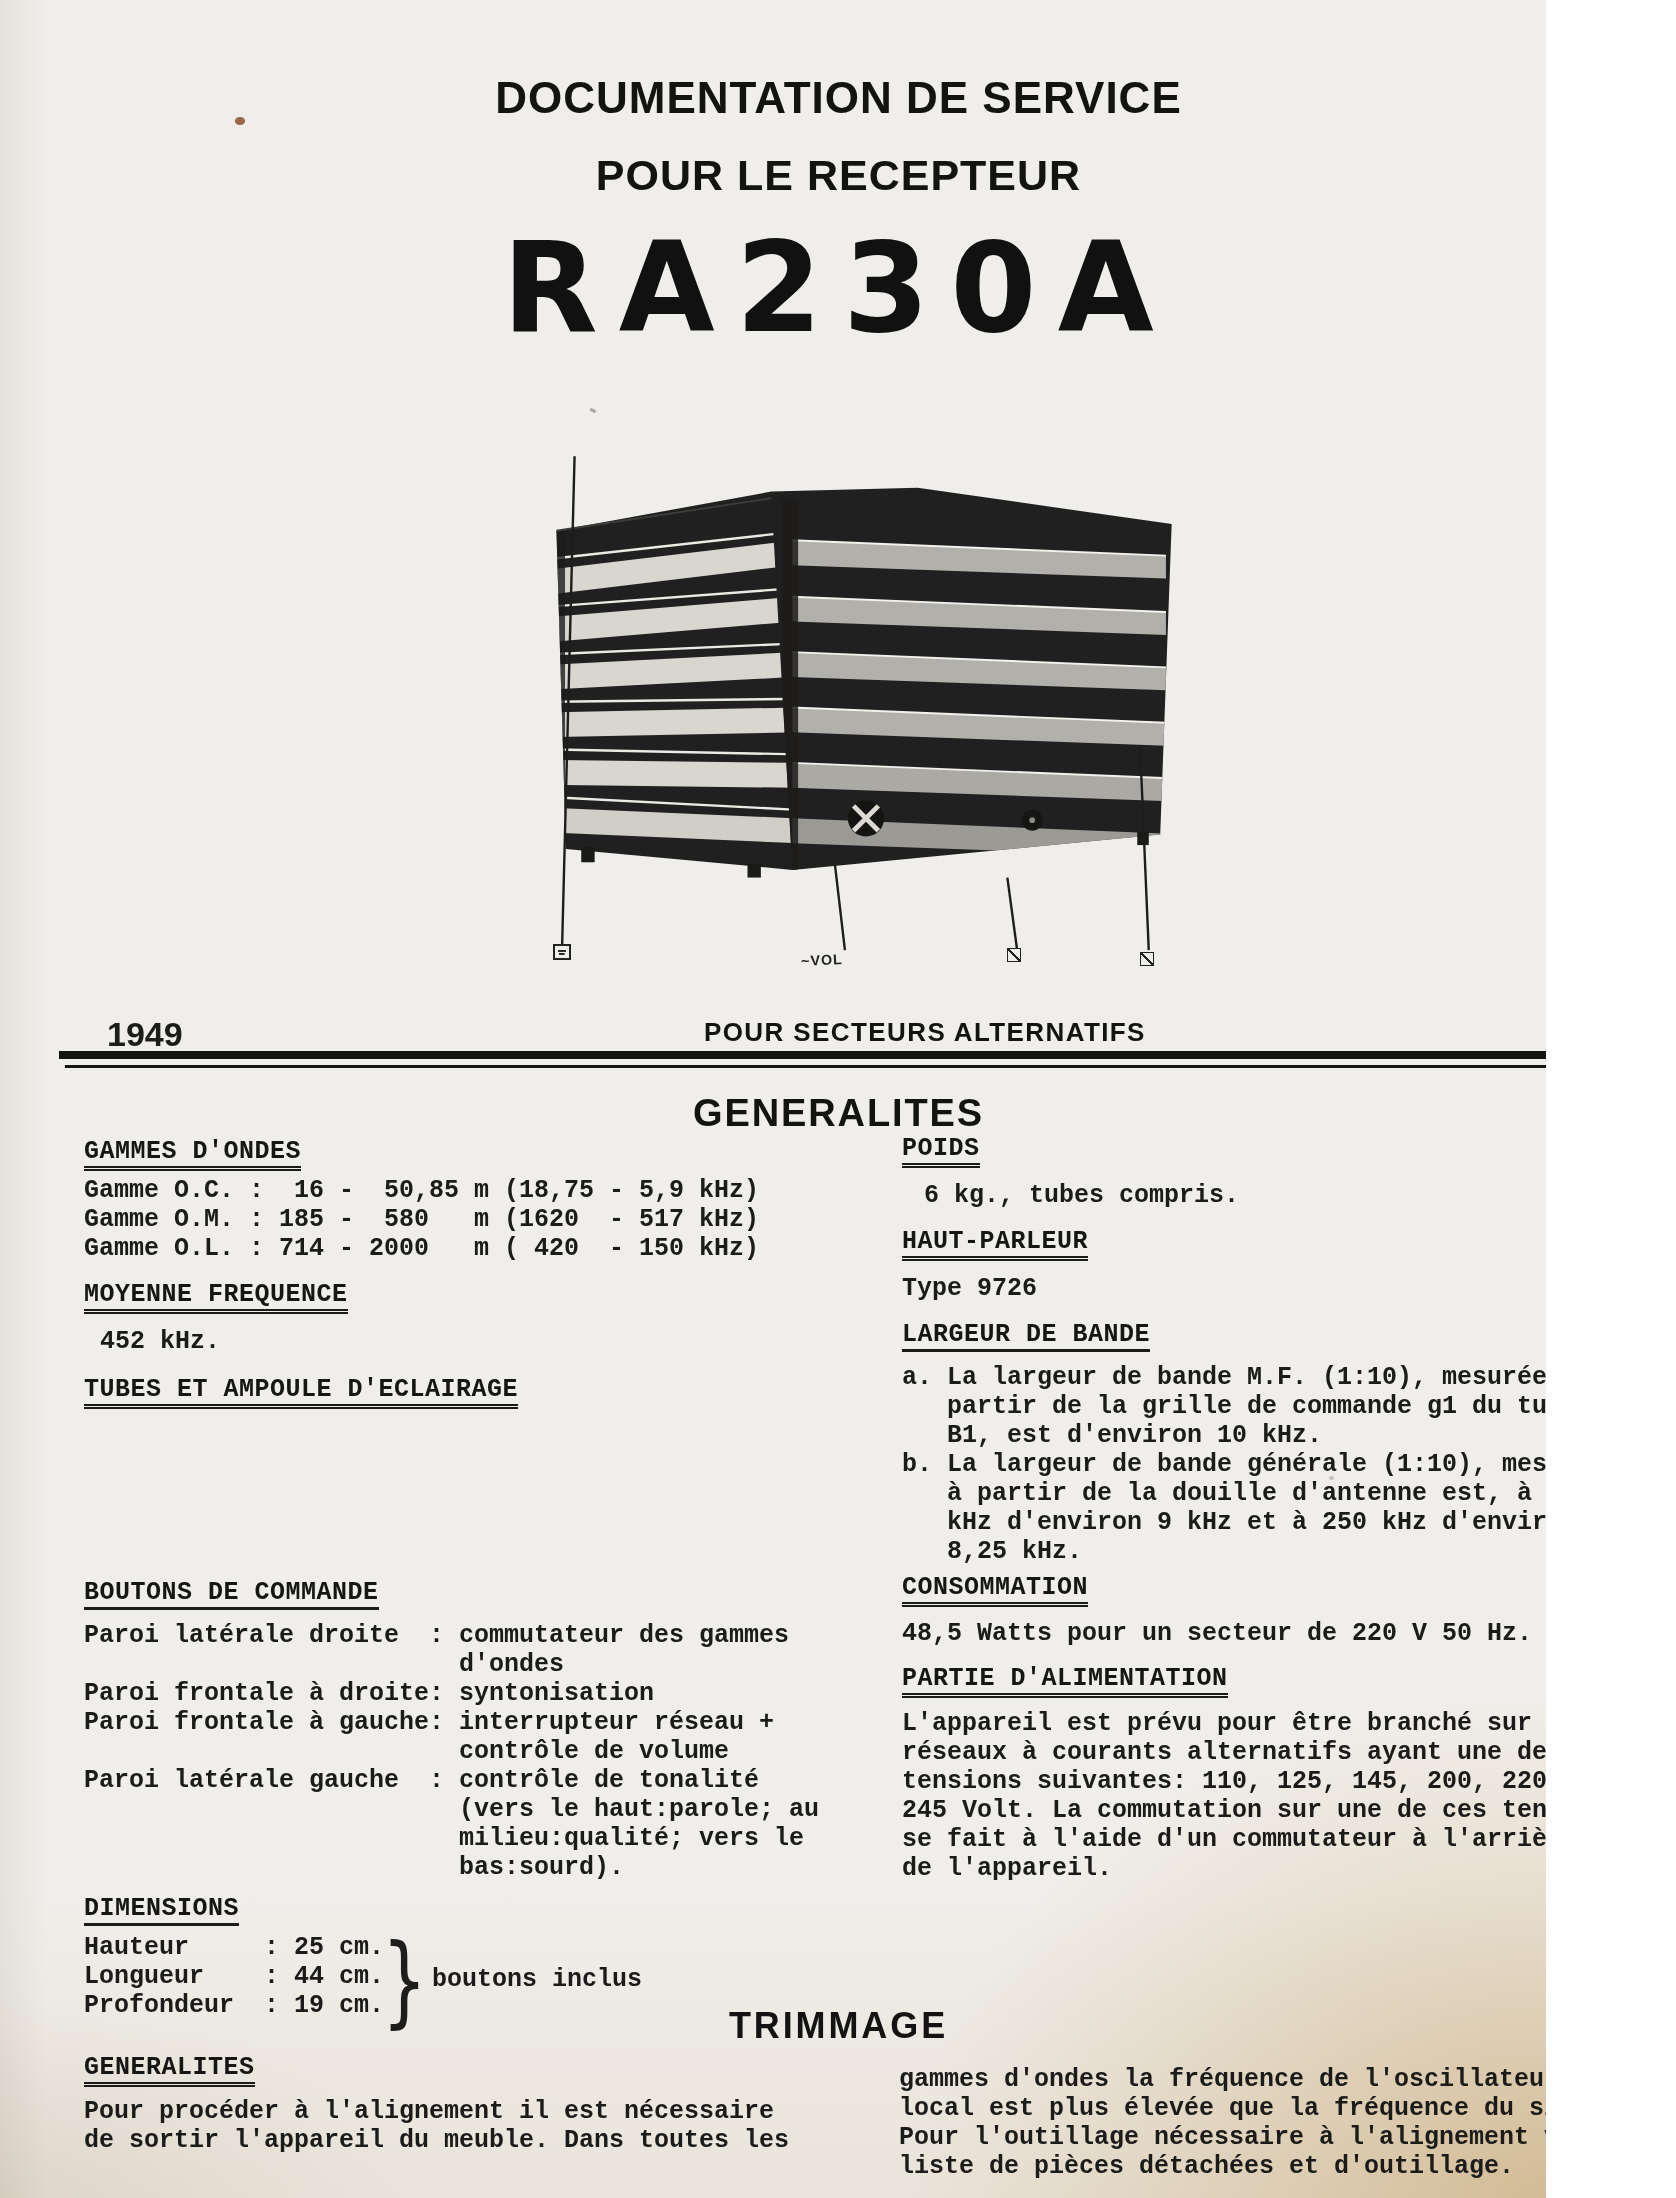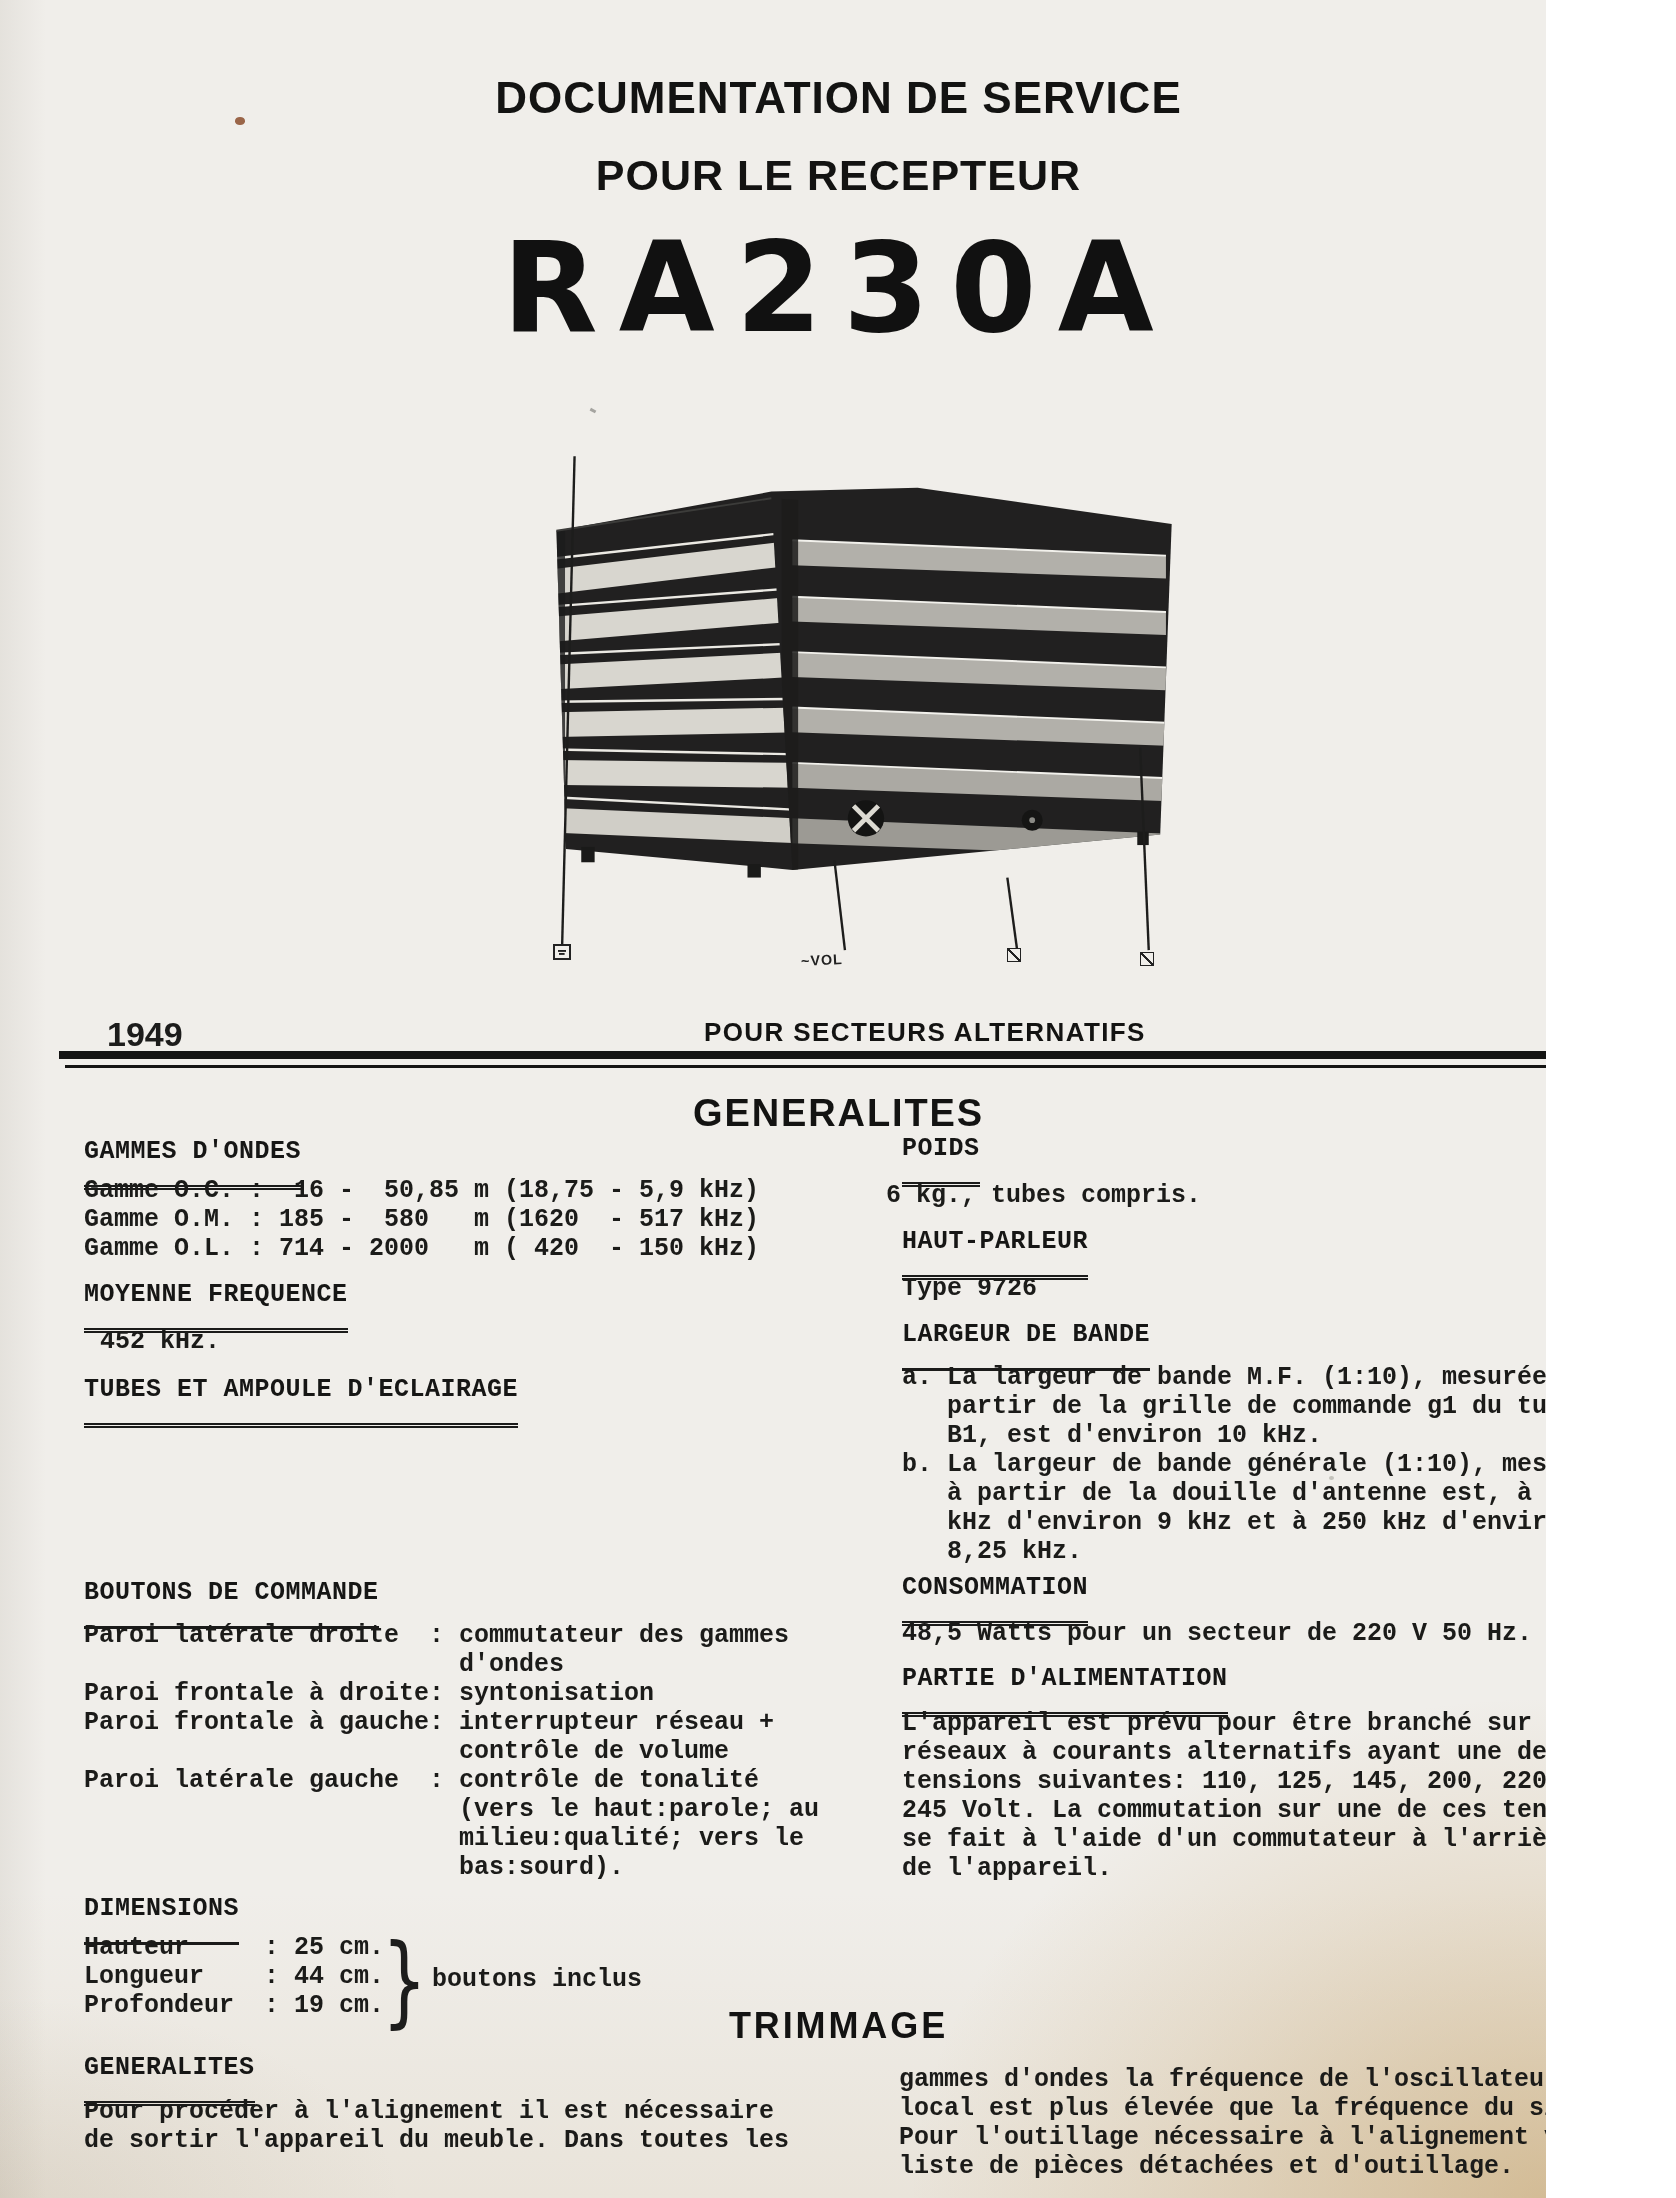--- a/index.html
+++ b/index.html
@@ -16,21 +16,21 @@
   .sans{font-family:"Liberation Sans","DejaVu Sans",sans-serif;font-weight:700;color:#131312;}
   .t1{top:73px;font-size:44px;letter-spacing:1px;}
   .t2{top:151px;font-size:43px;letter-spacing:1px;}
   .model{top:216px;font-size:124px;letter-spacing:21px;font-family:"DejaVu Sans","Liberation Sans",sans-serif;font-weight:bold;color:#111;}
   .year{left:107px;top:1015px;font-size:34px;color:#1c1c1b;}
   .caption{left:704px;top:1017px;font-size:26px;letter-spacing:1.4px;}
   .rule{background:#141413;}
   .genhead{top:1092px;font-size:38px;letter-spacing:1.9px;}
   .trimhead{top:2005px;font-size:36px;letter-spacing:2.9px;}
   .mono{font-family:"Liberation Mono","DejaVu Sans Mono",monospace;font-weight:700;color:#1b1b19;font-size:25px;line-height:29px;white-space:pre;}
-  .shead{display:inline-block;font-family:"Liberation Mono","DejaVu Sans Mono",monospace;font-weight:700;color:#161615;font-size:25px;line-height:1;padding-bottom:21px;letter-spacing:0.5px;white-space:pre;}
+  .shead{display:inline-block;font-family:"Liberation Mono","DejaVu Sans Mono",monospace;font-weight:700;color:#161615;font-size:25px;line-height:1;padding-bottom:2px;letter-spacing:0.5px;white-space:pre;}
   .u1{border-bottom:3.8px solid #1b1b1a;}
   .u2{border-bottom:5.7px double #1b1b1a;}
   .brace{left:373px;top:1923px;font-size:99px;font-weight:400;color:#1d1d1c;transform:scaleX(.72);font-family:"DejaVu Sans",sans-serif;}
   .dimnote{left:432px;top:1965px;}
   .vol{left:801px;top:952px;font-size:14.3px;font-weight:700;letter-spacing:1px;color:#222;transform:rotate(-3deg);}
   .cbox{border:2.4px solid #222;background:
      linear-gradient(#222,#222) 50% 38%/60% 1.9px no-repeat,
      linear-gradient(#222,#222) 50% 70%/40% 1.9px no-repeat;}
   .cbox2{border:1.9px solid #222;background:linear-gradient(45deg,transparent 42%,#222 42%,#222 58%,transparent 58%);}
   .spot1{left:235px;top:117px;width:9.6px;height:7.6px;border-radius:50%;background:#84421f;opacity:.8;}
@@ -141,21 +141,21 @@
                          bas:sourd).</div>
 
   <div class="abs" style="left:84px;top:1896px;"><span class="shead u1">DIMENSIONS</span></div>
   <div class="abs mono" style="left:84px;top:1933px;">Hauteur     : 25 cm.
 Longueur    : 44 cm.
 Profondeur  : 19 cm.</div>
   <div class="abs brace">}</div>
   <div class="abs mono dimnote">boutons inclus</div>
 
   <div class="abs" style="left:902px;top:1136px;"><span class="shead u2">POIDS</span></div>
-  <div class="abs mono" style="left:886px;top:1181px;">6 kg., tubes compris.</div>
+  <div class="abs mono" style="left:924px;top:1181px;">6 kg., tubes compris.</div>
 
   <div class="abs" style="left:902px;top:1229px;"><span class="shead u2">HAUT-PARLEUR</span></div>
   <div class="abs mono" style="left:902px;top:1274px;">Type 9726</div>
 
   <div class="abs" style="left:902px;top:1322px;"><span class="shead u1">LARGEUR DE BANDE</span></div>
   <div class="abs mono" style="left:902px;top:1363px;">a. La largeur de bande M.F. (1:10), mesurée à
    partir de la grille de commande g1 du tube
    B1, est d'environ 10 kHz.
 b. La largeur de bande générale (1:10), mesurée
    à partir de la douille d'antenne est, à 1000

